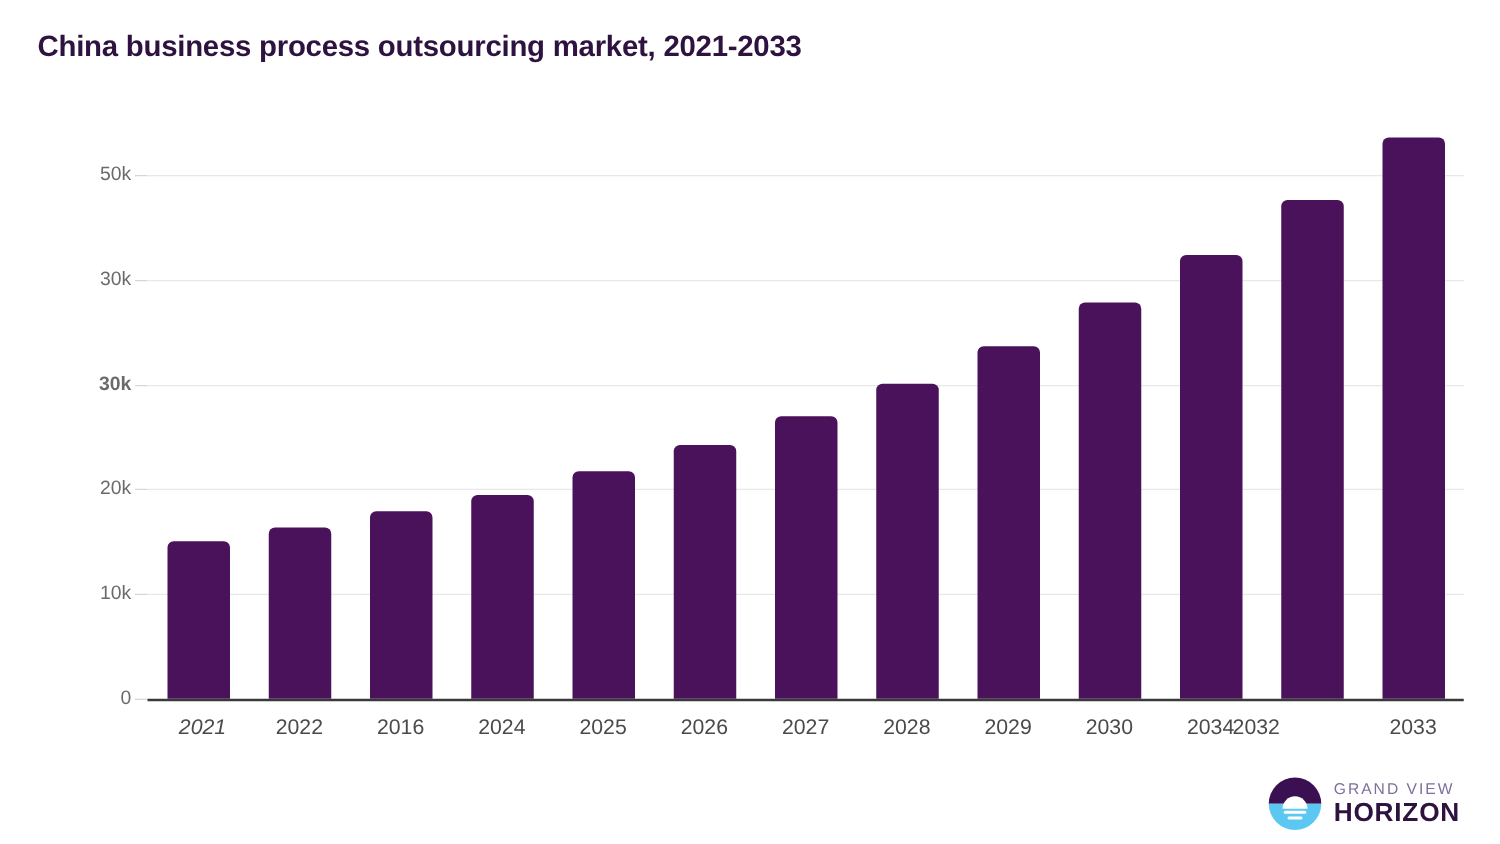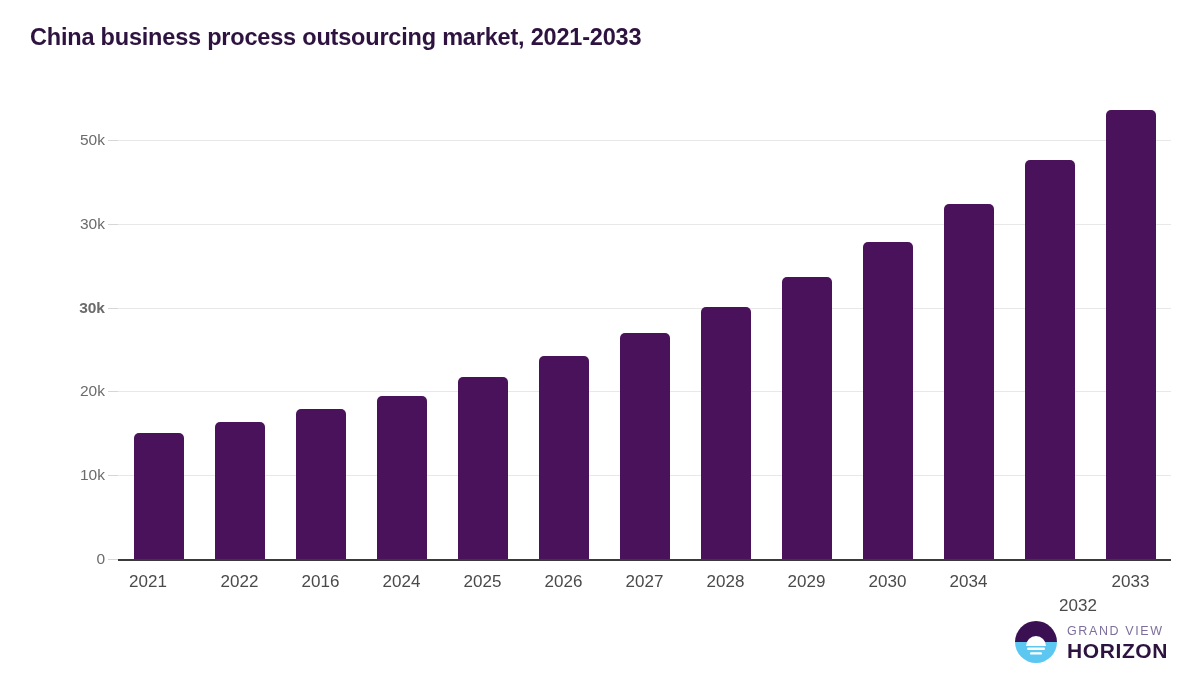--- a/index.html
+++ b/index.html
@@ -93,20 +93,21 @@
     left: 31px; top: 630px;
     font-size: 13.5px;
     color: #b9b9bd;
     white-space: nowrap;
   }
   #logo {
     position: absolute;
     left: 1014px; top: 620px;
     width: 160px; height: 46px;
     display: flex;
+    align-items: center;
     gap: 9px;
   }
   #logo-mark {
     width: 44px; height: 44px;
     flex: 0 0 44px;
     position: relative;
   }
   #logo-text { display: flex; flex-direction: column; justify-content: center; }
   #logo-text-top {
     font-size: 12.5px;
@@ -166,32 +167,32 @@
         <div class="bar" title="2030: 37800" style="left: 744.5px; top: 142.236px; height: 316.764px; background: rgb(75, 18, 92);"></div>
         <div class="bar" title="2031: 42400" style="left: 825.5px; top: 103.688px; height: 355.312px; background: rgb(75, 18, 92);"></div>
         <div class="bar" title="2032: 47600" style="left: 906.5px; top: 60.112px; height: 398.888px; background: rgb(75, 18, 92);"></div>
         <div class="bar" title="2033: 53600" style="left: 987.5px; top: 9.832px; height: 449.168px; background: rgb(75, 18, 92);"></div>
       </div>
   </div>
 
   <div id="axis-baseline"></div>
 
   <div id="x-axis-group">
-      <div class="xtick-label" style="left: 103px;">2021</div>
+      <div class="xtick-label" style="left: 117px; font-style: italic;">2021</div>
       <div class="xtick-label" style="left: 194.5px;">2022</div>
       <div class="xtick-label" style="left: 275.5px;">2016</div>
       <div class="xtick-label" style="left: 356.5px;">2024</div>
       <div class="xtick-label" style="left: 437.5px;">2025</div>
       <div class="xtick-label" style="left: 518.5px;">2026</div>
       <div class="xtick-label" style="left: 599.5px;">2027</div>
       <div class="xtick-label" style="left: 680.5px;">2028</div>
       <div class="xtick-label" style="left: 761.5px;">2029</div>
       <div class="xtick-label" style="left: 842.5px;">2030</div>
       <div class="xtick-label" style="left: 923.5px;">2034</div>
-      <div class="xtick-label" style="left: 1033px; margin-top: 24px;">2032</div>
+      <div class="xtick-label" style="left: 960px;">2032</div>
       <div class="xtick-label" style="left: 1085.5px;">2033</div>
     </div>
 
 
   <div id="logo">
     <div id="logo-mark">
       <svg width="44" height="44" viewBox="0 0 44 44" aria-hidden="true">
         <defs>
           <clipPath id="circleClip">
               <circle cx="22" cy="22" r="21"></circle>

